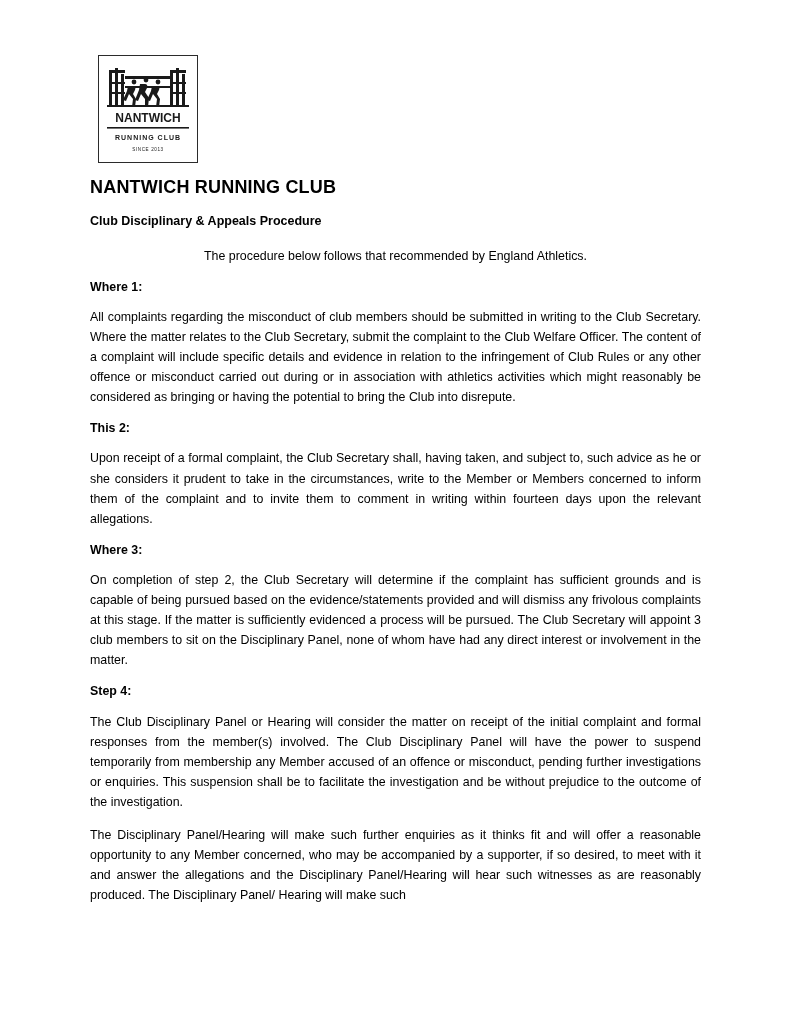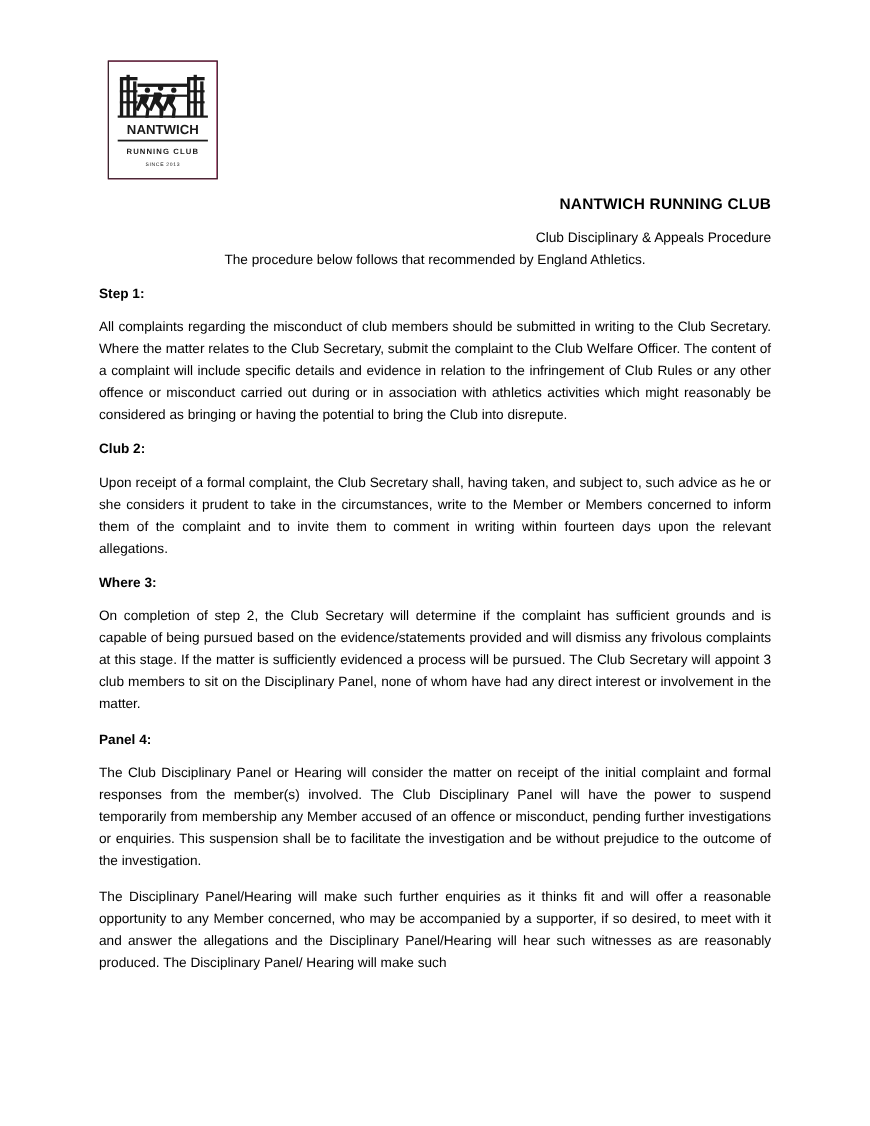--- a/index.html
+++ b/index.html
@@ -28,43 +28,43 @@
     height: 108px;
     margin-left: 8px;
     margin-bottom: 14px;
     position: relative;
   }
   .logo-box {
     width: 100px;
     height: 108px;
     border: 1px solid #2b2b2b;
     box-sizing: border-box;
-    background: #be185d;
+    background: #5eead4;
     position: relative;
     overflow: hidden;
   }
   .logo-svg {
     position: absolute;
     left: 0;
     top: 0;
   }
   
   .doc-title {
-    text-align: right;
+    text-align: left;
     font-weight: bold;
-    font-size: 14px;
+    font-size: 18px;
     letter-spacing: 0.2px;
     margin: 0 0 15px 0;
     line-height: 1.2;
   }
   .doc-subtitle {
-    text-align: right;
-    font-weight: normal;
+    text-align: left;
+    font-weight: bold;
     font-size: 12.5px;
-    margin: 0 0 2px 0;
+    margin: 0 0 17px 0;
     line-height: 1.2;
   }
   p.body {
     font-size: 12.4px;
     line-height: 1.62;
     margin: 0 0 13px 0;
     text-align: justify;
     text-justify: inter-word;
   }
   p.body.left {
@@ -117,26 +117,26 @@
         <text x="49" y="95" font-family="Liberation Sans, sans-serif" font-size="4.6" fill="#1a1a1a" text-anchor="middle" letter-spacing="0.6">SINCE 2013</text>
       </svg>
     </div>
   </div>
 
   <h1 class="doc-title">NANTWICH RUNNING CLUB</h1>
   <h2 class="doc-subtitle">Club Disciplinary &amp; Appeals Procedure</h2>
 
   <p class="body left">The procedure below follows that recommended by England Athletics.</p>
 
-  <h2 class="step">Step 1:</h2>
+  <h2 class="step">Where 1:</h2>
   <p class="body">All complaints regarding the misconduct of club members should be submitted in writing to the Club Secretary. Where the matter relates to the Club Secretary, submit the complaint to the Club Welfare Officer. The content of a complaint will include specific details and evidence in relation to the infringement of Club Rules or any other offence or misconduct carried out during or in association with athletics activities which might reasonably be considered as bringing or having the potential to bring the Club into disrepute.</p>
 
-  <h2 class="step">Club 2:</h2>
+  <h2 class="step">This 2:</h2>
   <p class="body">Upon receipt of a formal complaint, the Club Secretary shall, having taken, and subject to, such advice as he or she considers it prudent to take in the circumstances, write to the Member or Members concerned to inform them of the complaint and to invite them to comment in writing within fourteen days upon the relevant allegations.</p>
 
   <h2 class="step">Where 3:</h2>
   <p class="body">On completion of step 2, the Club Secretary will determine if the complaint has sufficient grounds and is capable of being pursued based on the evidence/statements provided and will dismiss any frivolous complaints at this stage. If the matter is sufficiently evidenced a process will be pursued. The Club Secretary will appoint 3 club members to sit on the Disciplinary Panel, none of whom have had any direct interest or involvement in the matter.</p>
 
-  <h2 class="step">Panel 4:</h2>
+  <h2 class="step">Step 4:</h2>
   <p class="body">The Club Disciplinary Panel or Hearing will consider the matter on receipt of the initial complaint and formal responses from the member(s) involved. The Club Disciplinary Panel will have the power to suspend temporarily from membership any Member accused of an offence or misconduct, pending further investigations or enquiries. This suspension shall be to facilitate the investigation and be without prejudice to the outcome of the investigation.</p>
   <p class="body">The Disciplinary Panel/Hearing will make such further enquiries as it thinks fit and will offer a reasonable opportunity to any Member concerned, who may be accompanied by a supporter, if so desired, to meet with it and answer the allegations and the Disciplinary Panel/Hearing will hear such witnesses as are reasonably produced. The Disciplinary Panel/ Hearing will make such</p>
 
 </div>
 
 </body></html>

